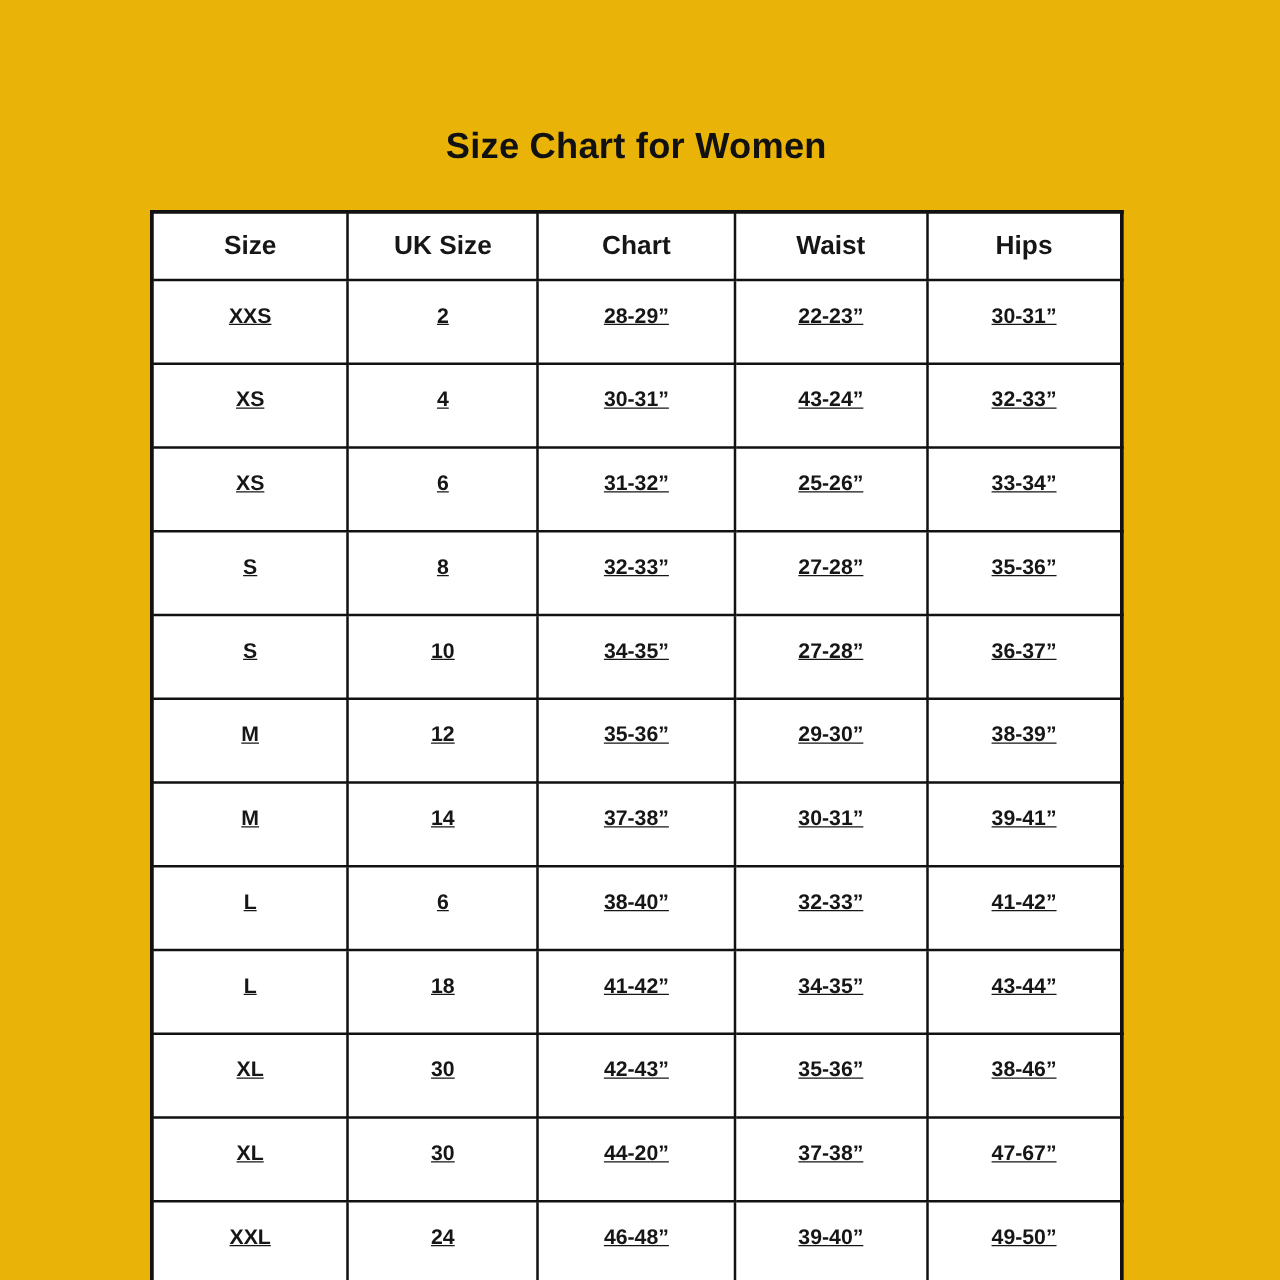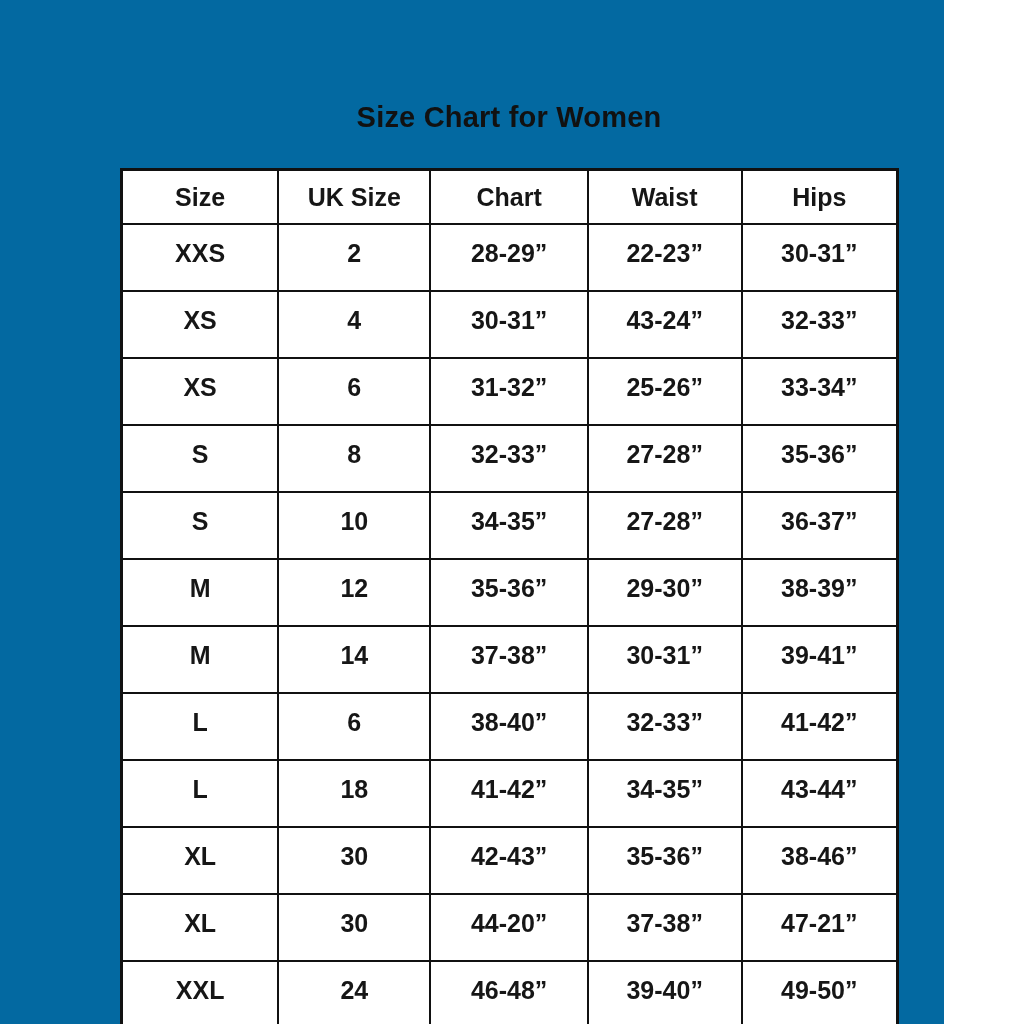--- a/index.html
+++ b/index.html
@@ -7,23 +7,23 @@
     padding: 0;
     background: #ffffff;
     width: 1024px;
     height: 1024px;
     font-family: "Liberation Sans", sans-serif;
     color: #1a1a1a;
     overflow: hidden;
   }
   .page {
     position: relative;
-    width: 944px;
+    width: 1024px;
     height: 1024px;
-    background: #0369a1;
+    background: #eab308;
   }
   .chart-title {
     position: absolute;
     top: 101px;
     left: 0;
     width: 1018px;
     text-align: center;
     font-size: 29px;
     font-weight: bold;
     letter-spacing: 0.2px;
@@ -46,26 +46,27 @@
     vertical-align: middle;
     font-weight: bold;
     color: #161616;
     background: #ffffff;
   }
   table.size-chart {
     border: 3px solid #111111;
   }
   table.size-chart th {
     height: 50px;
-    font-size: 25px;
+    font-size: 21px;
   }
   table.size-chart td {
     height: 54px;
-    font-size: 25px;
+    font-size: 17px;
     padding-bottom: 10px;
+    text-decoration: underline;
   }
   col.c-size   { width: 20.2%; }
   col.c-uksize { width: 19.6%; }
   col.c-bust   { width: 20.3%; }
   col.c-waist  { width: 19.8%; }
   col.c-hips   { width: 20.1%; }
 </style>
 </head>
 <body>
 
@@ -159,21 +160,21 @@
         <td>30</td>
         <td>42-43”</td>
         <td>35-36”</td>
         <td>38-46”</td>
       </tr>
       <tr>
         <td>XL</td>
         <td>30</td>
         <td>44-20”</td>
         <td>37-38”</td>
-        <td>47-21”</td>
+        <td>47-67”</td>
       </tr>
       <tr>
         <td>XXL</td>
         <td>24</td>
         <td>46-48”</td>
         <td>39-40”</td>
         <td>49-50”</td>
       </tr>
     </tbody>
   </table>

